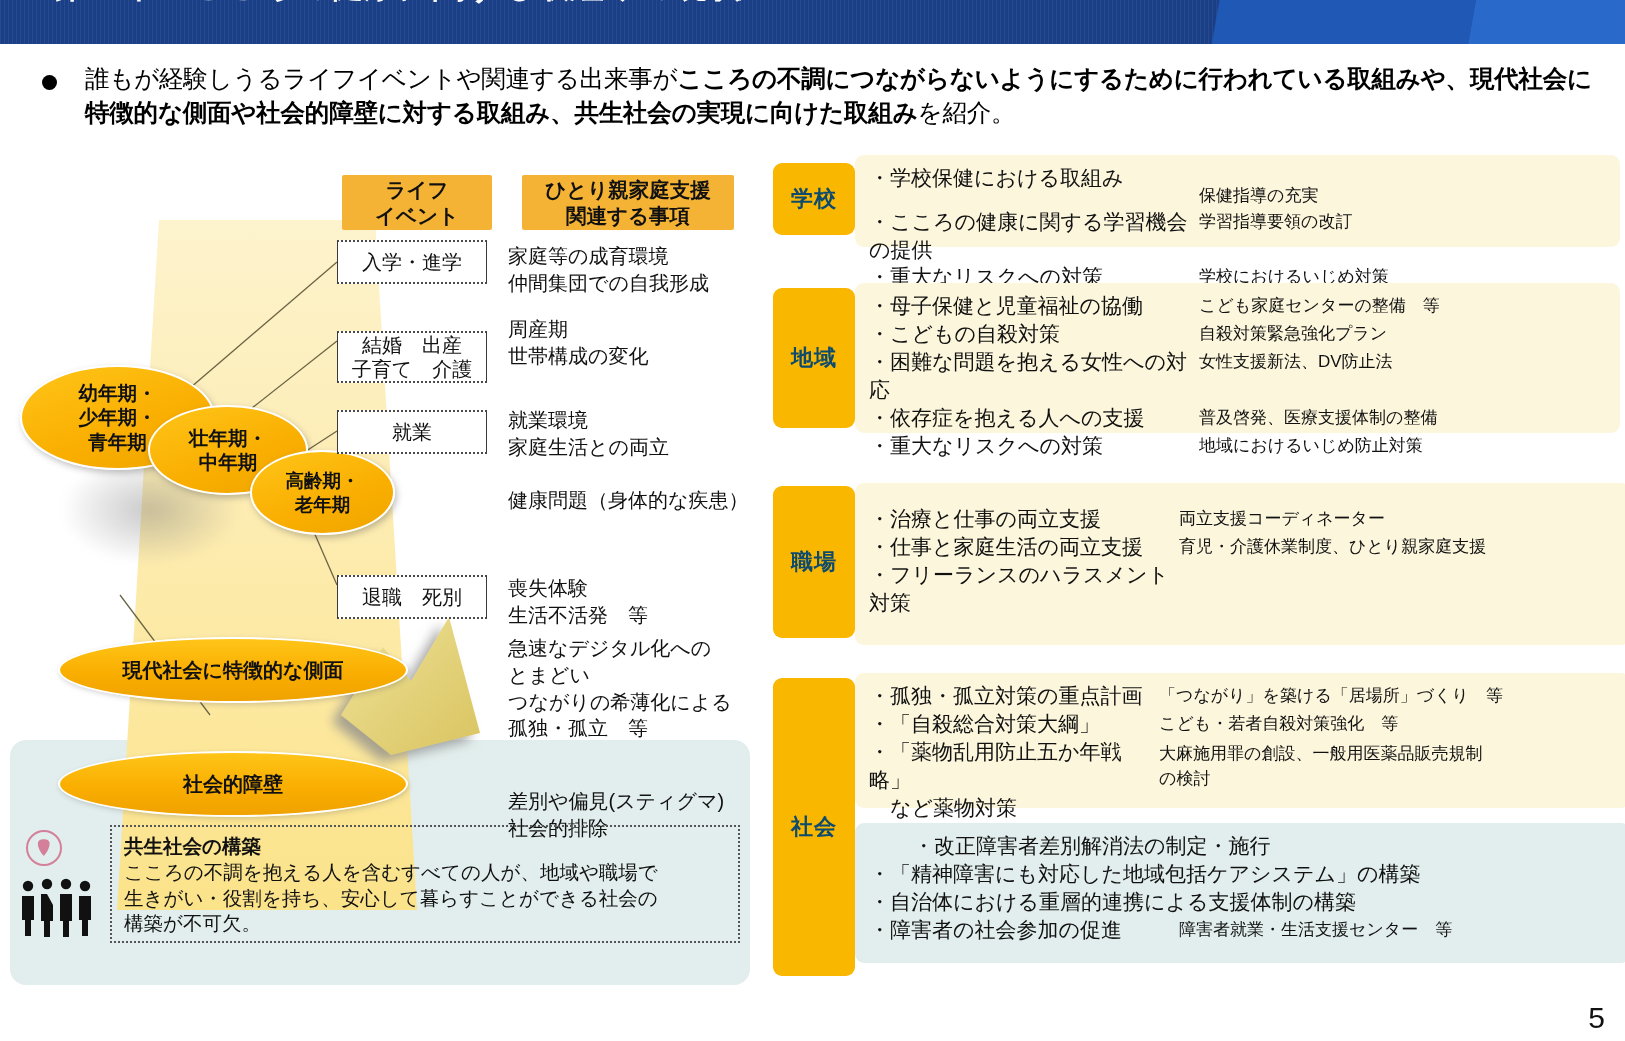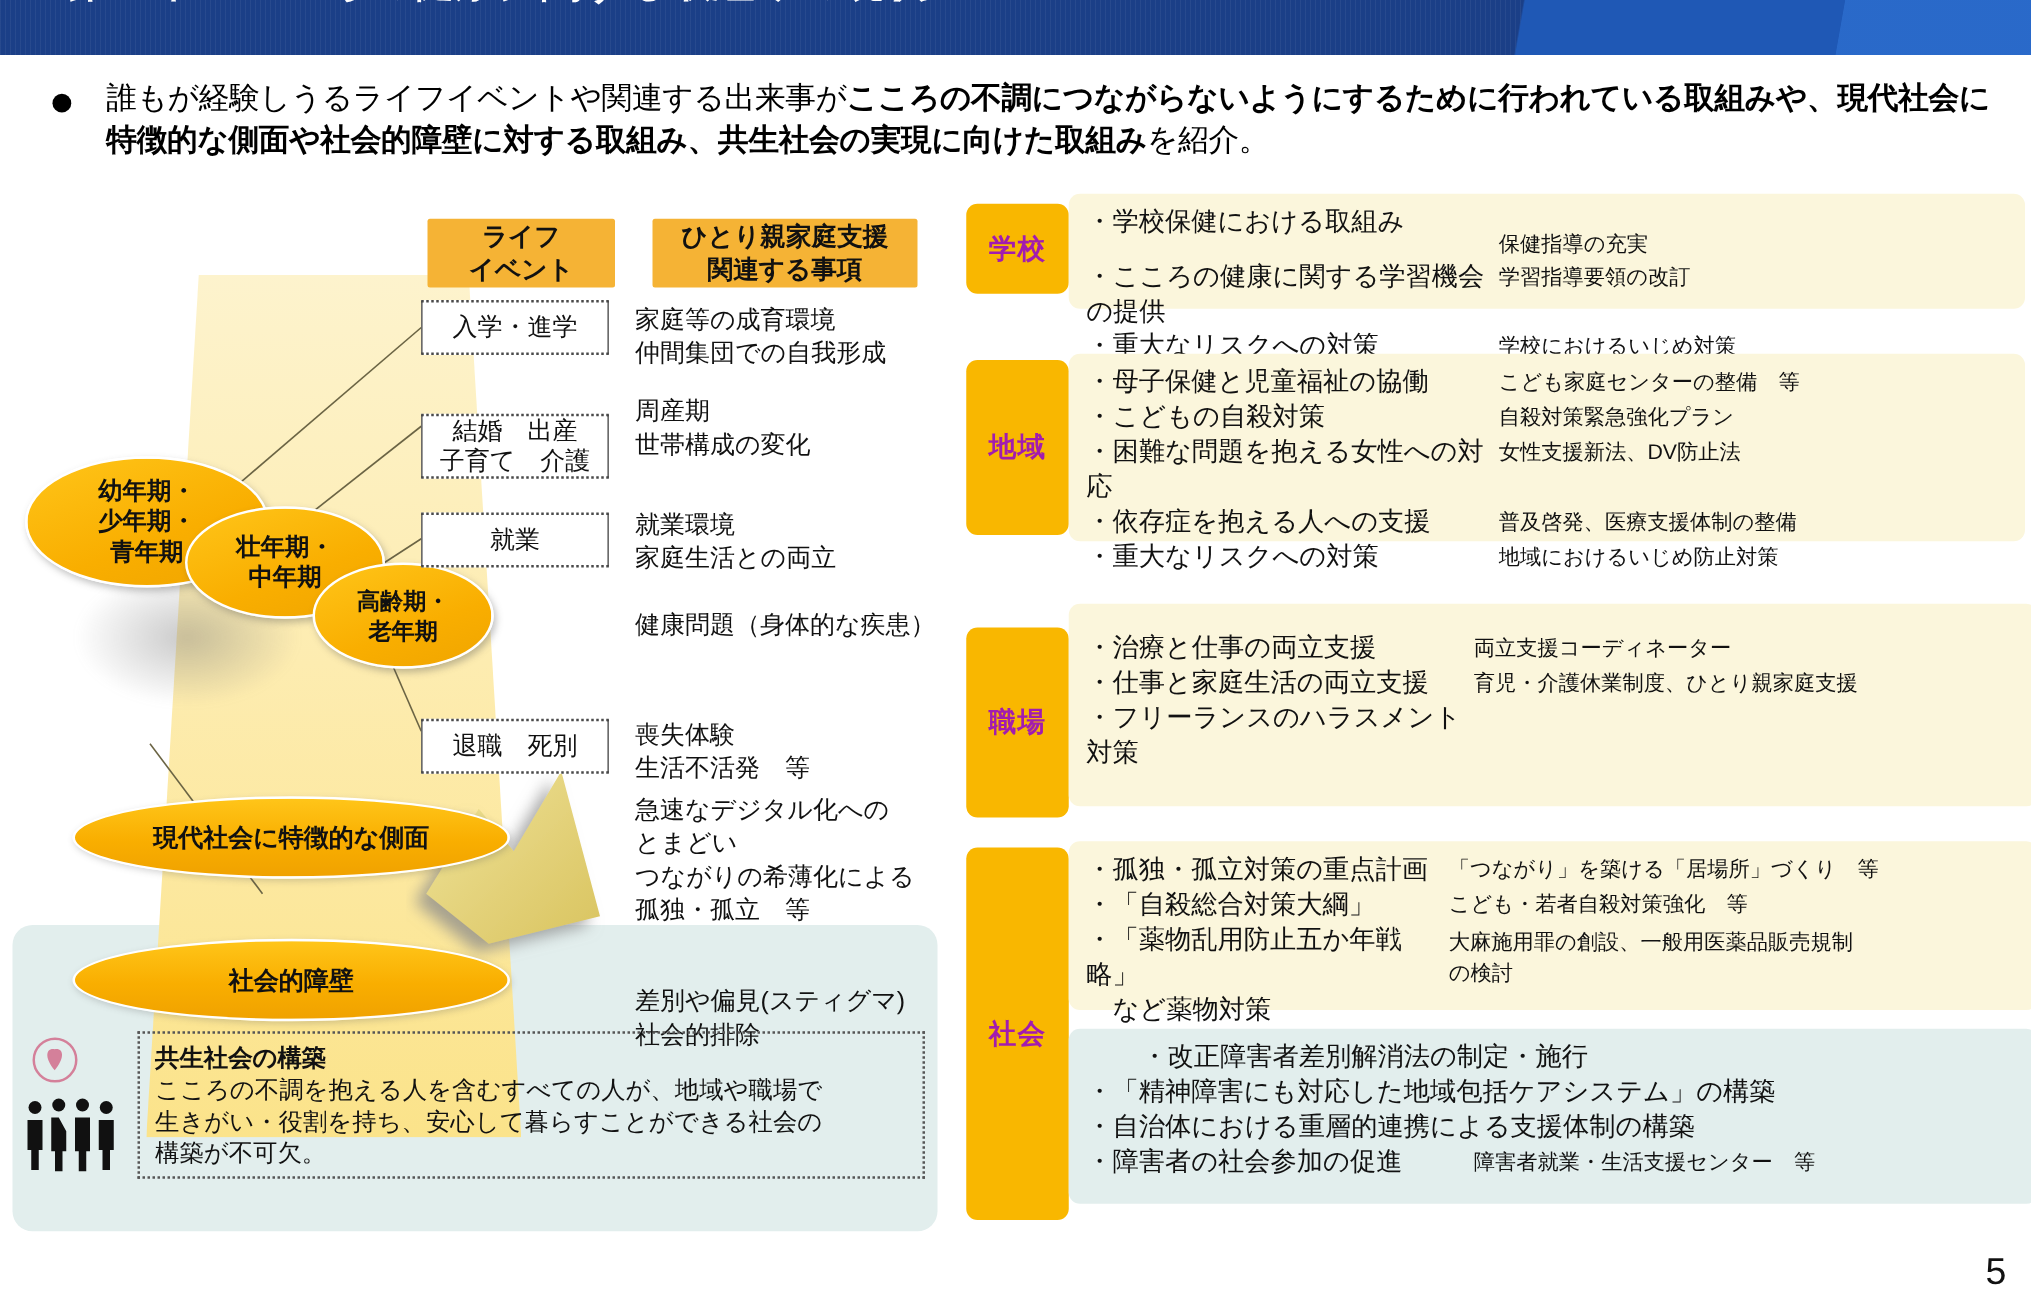--- a/index.html
+++ b/index.html
@@ -143,21 +143,21 @@
   .kyosei-body{ font-size:19.5px; color:#111; line-height:1.32; white-space:pre-line; }
   .people-icon{ position:absolute; left:18px; top:673px; width:86px; height:110px; }
 
   
   .right-panel{ position:absolute; left:770px; top:155px; width:855px; height:830px; }
   .rgroup{ position:absolute; left:0; }
   .tag{
     position:absolute; left:3px; top:0; width:82px;
     background:#f9b700; border-radius:9px;
     display:flex; align-items:center; justify-content:center;
-    font-size:22px; font-weight:bold; color:#a21caf; letter-spacing:1px;
+    font-size:22px; font-weight:bold; color:#0c4a6e; letter-spacing:1px;
   }
   .card{
     position:absolute; left:85px; border-radius:9px;
     background:#fbf6dc; padding:9px 8px 8px 14px;
   }
   .card.mint{ background:#e2eeed; }
   .rowline{ display:flex; align-items:flex-start; line-height:1.33; }
   .rowline .main{ font-size:21px; color:#111; white-space:pre-line; }
   .rowline .sub{ font-size:17px; color:#111; white-space:pre-line; }
 
@@ -329,21 +329,21 @@
           <div class="sub" style="padding-top:3px;">普及啓発、医療支援体制の整備</div>
         </div>
         <div class="rowline">
           <div class="main" style="width:330px;">・重大なリスクへの対策</div>
           <div class="sub" style="padding-top:3px;">地域におけるいじめ防止対策</div>
         </div>
       </div>
     </div>
 
     <div class="rgroup" style="top:328px;">
-      <div class="tag" style="top:19px; height:152px;">
+      <div class="tag" style="top:3px; height:152px;">
           <span>職場</span>
         </div>
       <div class="card" style="top:0; width:775px; height:162px; padding-top:14px;">
         <div class="rowline" style="margin-top:8px;">
           <div class="main" style="width:310px;">・治療と仕事の両立支援</div>
           <div class="sub" style="padding-top:3px;">両立支援コーディネーター</div>
         </div>
         <div class="rowline">
           <div class="main" style="width:310px;">・仕事と家庭生活の両立支援</div>
           <div class="sub" style="padding-top:3px;">育児・介護休業制度、ひとり親家庭支援</div>

